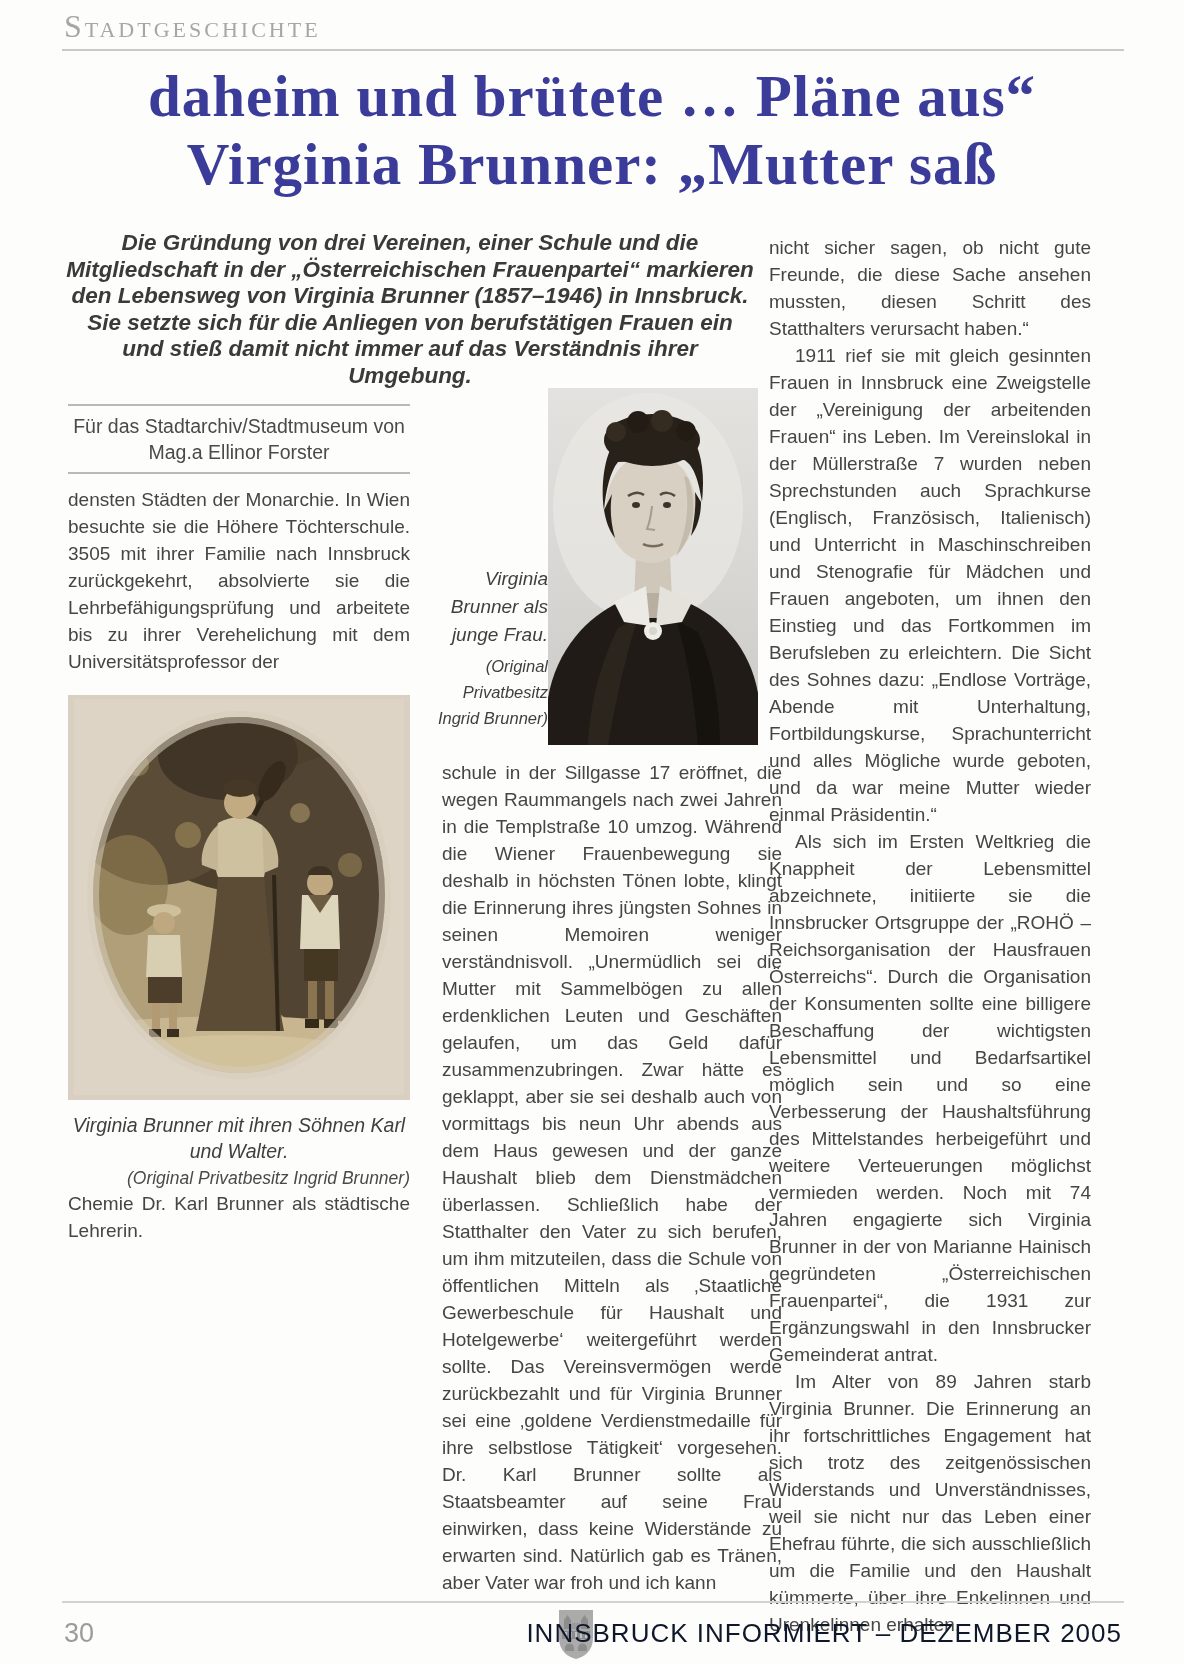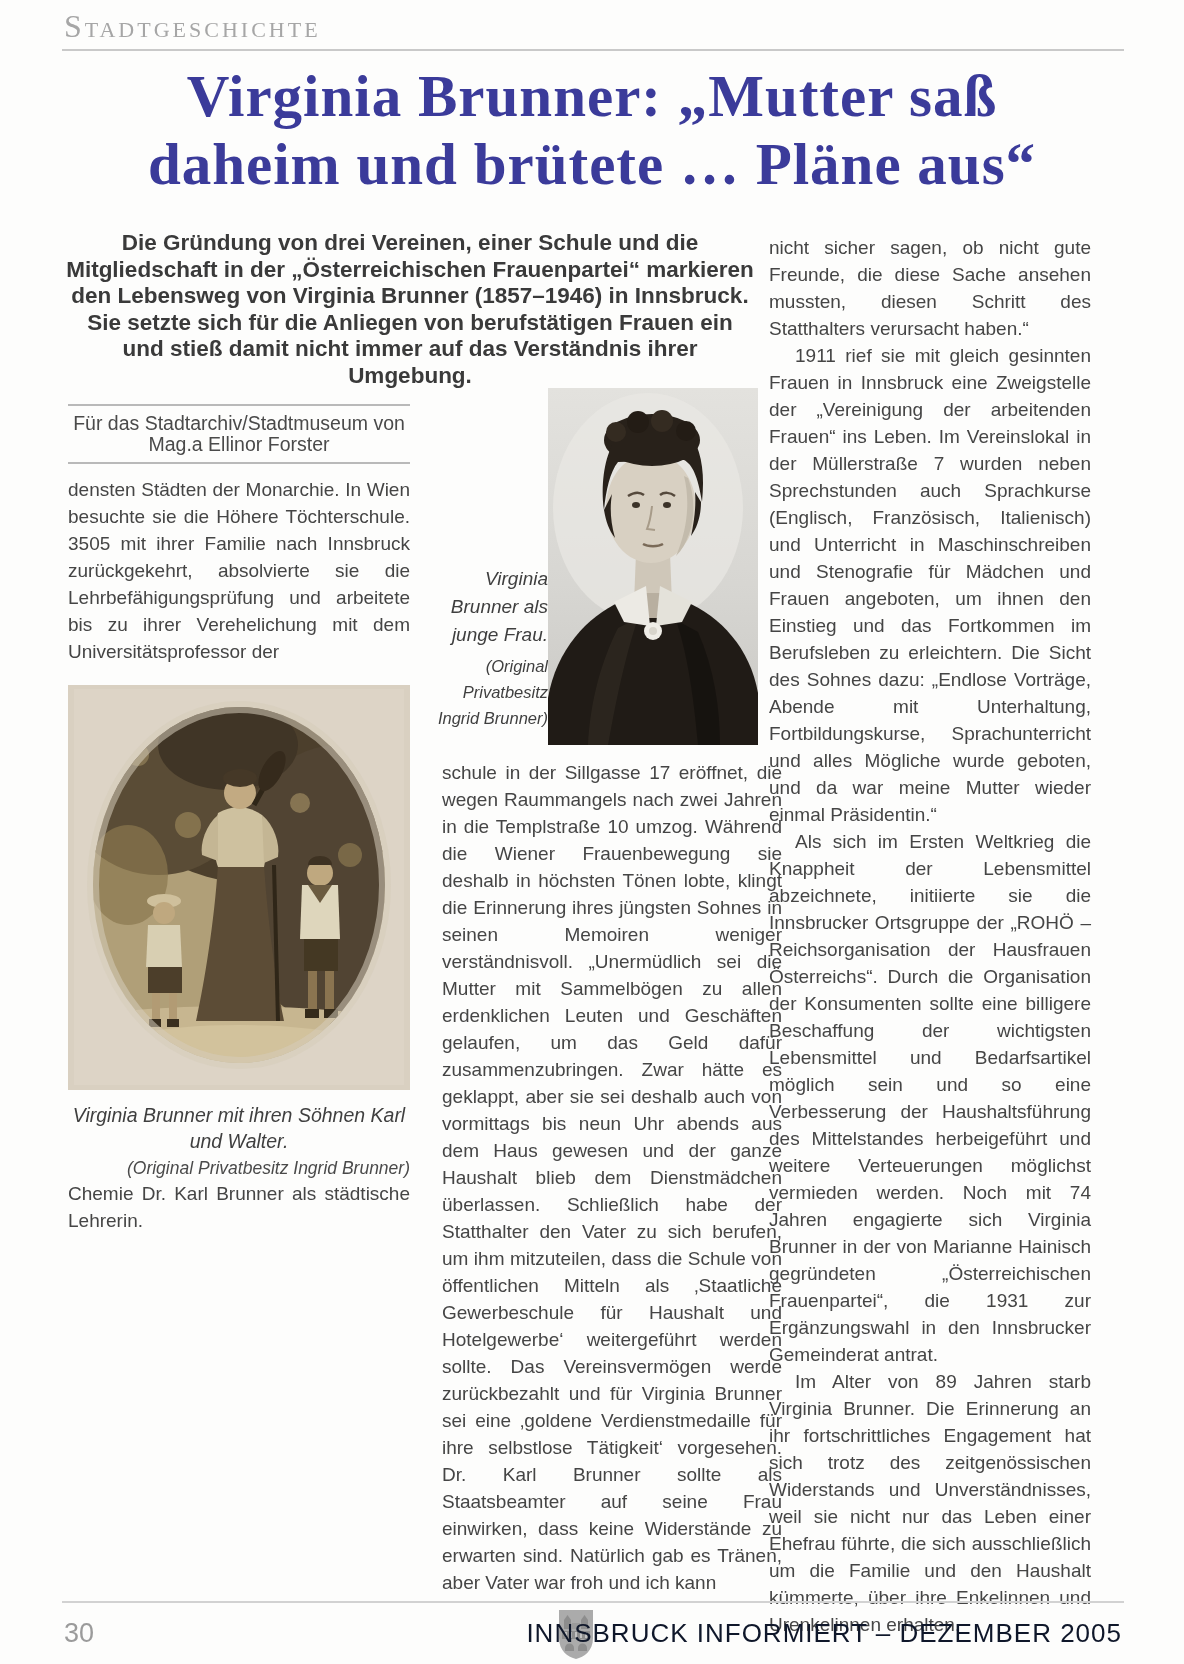--- a/index.html
+++ b/index.html
@@ -17,33 +17,33 @@
   }
   .header-rule{position:absolute;left:62px;top:49px;width:1062px;height:2px;background:#c9c9c9;}
   .headline{
     position:absolute;left:40px;top:62px;width:1104px;text-align:center;
     font-family:"Liberation Serif", serif;font-weight:bold;
     font-size:59px;line-height:68px;color:#3b3b9a;letter-spacing:1px;
   }
   
   .lead{
     position:absolute;left:66px;top:230px;width:688px;
-    text-align:center;font-weight:bold;font-size:22.5px;line-height:26.5px;color:#3a3a3a;
+    text-align:center;font-weight:bold;font-size:22.5px;line-height:26.5px;color:#3a3a3a;font-style:italic;
   }
   
   .col{position:absolute;font-size:19px;line-height:27px;text-align:justify;hyphens:auto;}
   .col p{margin:0;}
   .col1{left:68px;top:392px;width:342px;}
   .col2{left:442px;top:388px;width:340px;}
   .col3{left:769px;top:234px;width:322px;}
   .indent{text-indent:26px;}
   .byline-box{
     margin:12px 0 12px 0;padding:7px 2px;
     border-top:2px solid #b9b9b9;border-bottom:2px solid #b9b9b9;
-    text-align:center;font-size:19.5px;line-height:21px;color:#4a4a4a;
+    text-align:center;font-size:19.5px;line-height:26px;color:#4a4a4a;
   }
   .photo-frame2{margin-top:20px;width:342px;height:405px;}
   .caption{font-style:italic;font-size:19.5px;line-height:26px;color:#3f3f3f;margin-top:12px;text-align:center;}
   .credit{font-style:italic;font-size:17.5px;line-height:24px;color:#4a4a4a;text-align:right;margin-top:2px;}
   .after-caption{margin-top:14px;}
   
   .photo1-row{display:flex;align-items:flex-end;margin:0 0 14px -12px;}
   .caption-side{width:118px;text-align:right;font-style:italic;color:#3f3f3f;padding-bottom:14px;}
   .caption-side .cap-main{font-size:19px;line-height:28px;}
   .caption-side .cap-credit{font-size:16.5px;line-height:26px;margin-top:4px;}
@@ -57,22 +57,22 @@
 </style>
 </head>
 <body>
 
 <div class="page">
 
   <div class="section-label">Stadtgeschichte</div>
   <div class="header-rule"></div>
 
   <div class="headline">
+    <div>daheim und brütete … Pläne aus“</div>
     <div>Virginia Brunner: „Mutter saß</div>
-    <div>daheim und brütete … Pläne aus“</div>
   </div>
 
   <div class="lead">Die Gründung von drei Vereinen, einer Schule und die Mitgliedschaft in der „Österreichischen Frauenpartei“ markieren den Lebensweg von Virginia Brunner (1857–1946) in Innsbruck. Sie setzte sich für die Anliegen von berufstätigen Frauen ein und stieß damit nicht immer auf das Verständnis ihrer Umgebung.</div>
 
   <div class="col col1">
     <div class="byline-box">Für das Stadtarchiv/Stadtmuseum von Mag.a Ellinor Forster</div>
     <p>densten Städten der Monarchie. In Wien besuchte sie die Höhere Töchterschule. 3505 mit ihrer Familie nach Innsbruck zurückgekehrt, absolvierte sie die Lehrbefähigungsprüfung und arbeitete bis zu ihrer Verehelichung mit dem Universitätsprofessor der</p>
 
     <div class="photo-frame2">
       <svg viewBox="0 0 342 405" width="342" height="405">

